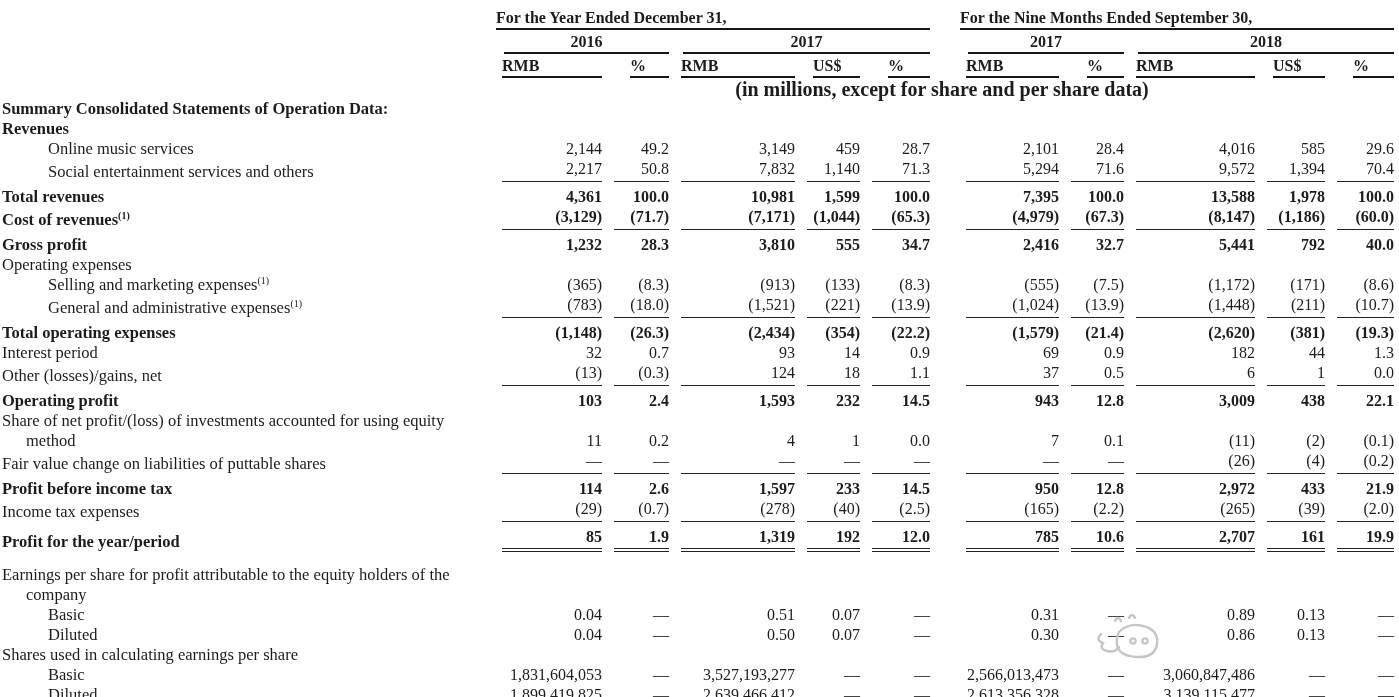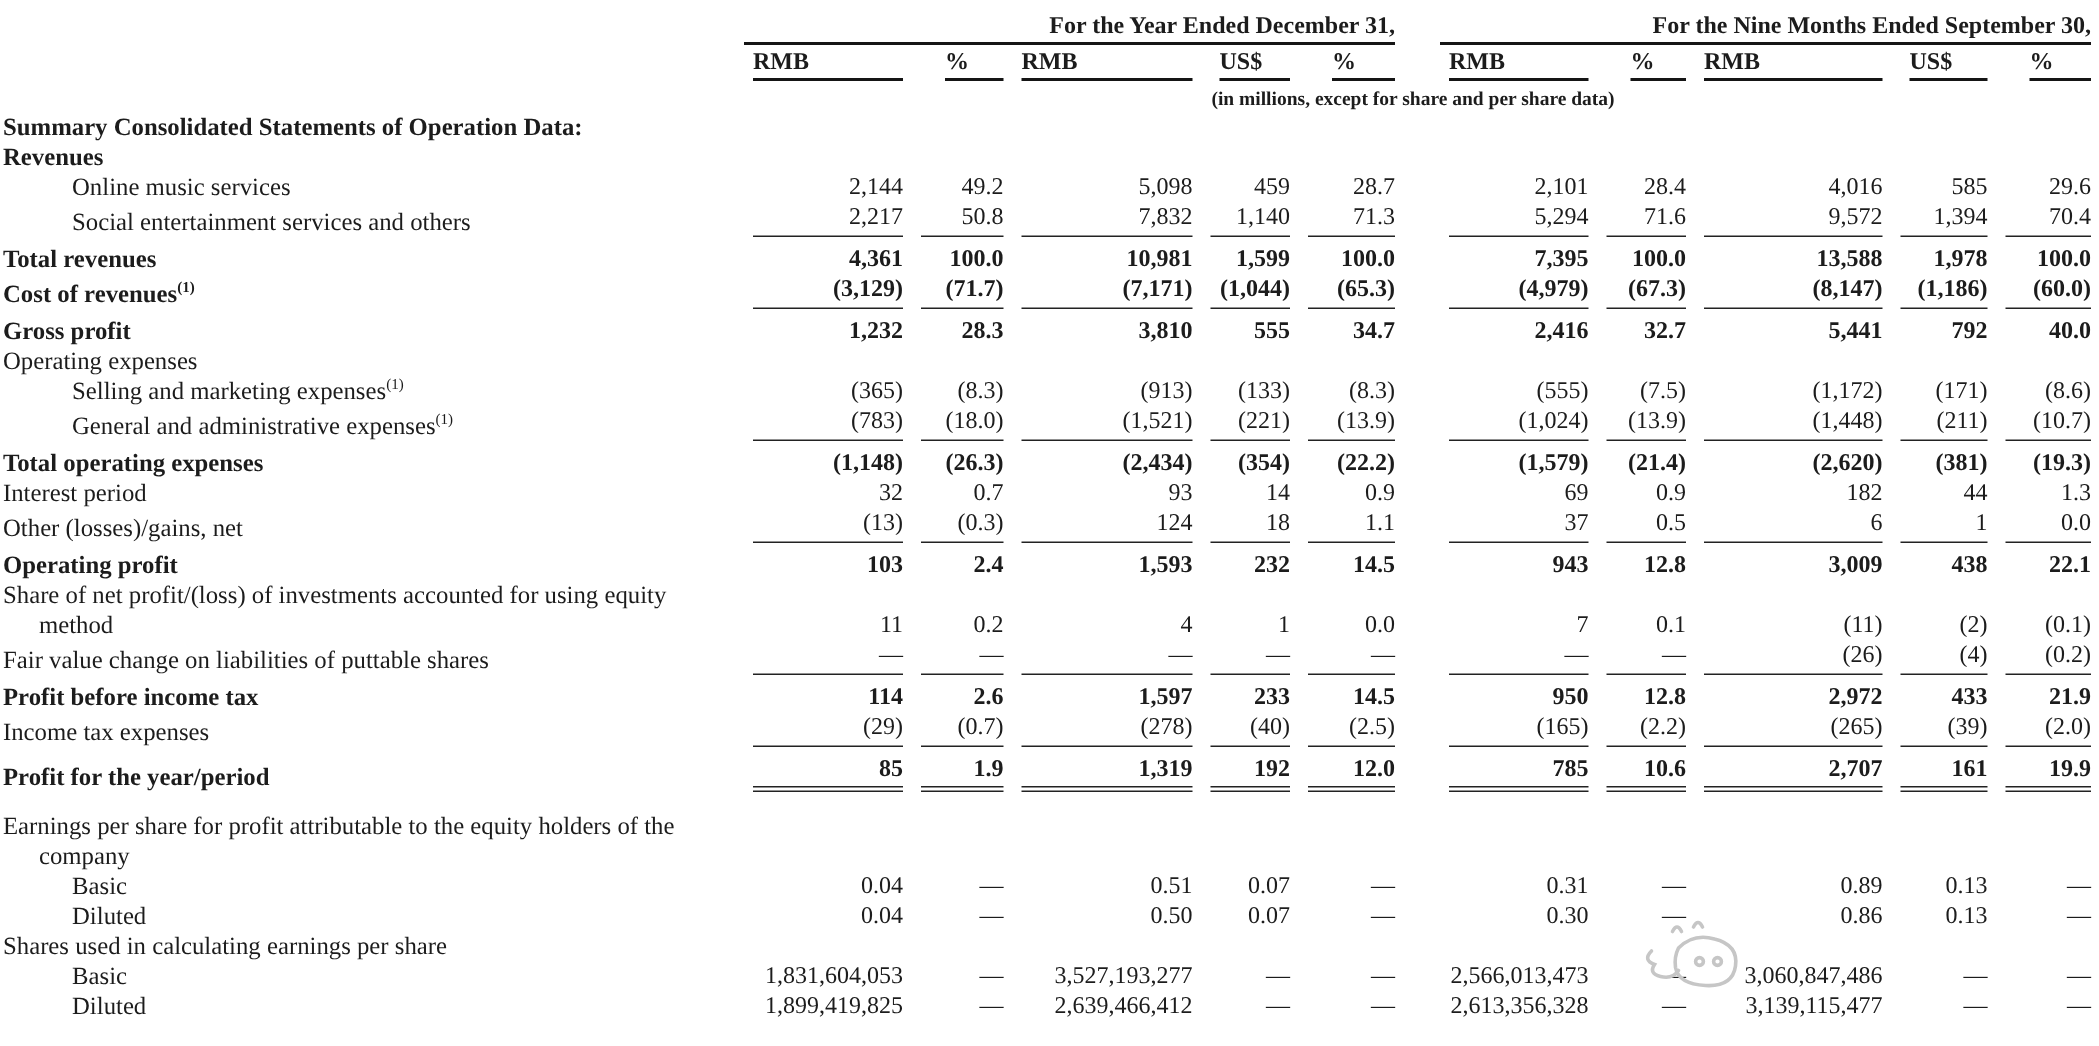--- a/index.html
+++ b/index.html
@@ -7,26 +7,26 @@
   body {
     width:1399px; height:697px; overflow:hidden; position:relative;
     background:#ffffff; color:#1c1c1c;
     font-family:"Liberation Serif", serif;
   }
   table { border-collapse:collapse; table-layout:fixed; width:1392px; margin:8px 0 0 2px; }
   td { vertical-align:bottom; padding:0; }
 
   
   thead td { font-weight:bold; font-size:16px; line-height:19px; }
-  .hgroup { border-bottom:2.6px solid #151515; text-align:right; padding-bottom:1px; margin-left:6px; }
+  .hgroup { border-bottom:2.6px solid #151515; text-align:left; padding-bottom:1px; margin-left:6px; }
   .hyear  { border-bottom:2.6px solid #151515; text-align:center; padding-bottom:1px; margin-left:14px; margin-top:2px; }
   .hu     { border-bottom:2.4px solid #151515; padding-bottom:1px; margin-left:12px; margin-top:2px; }
   .hu.short { margin-left:28px; }
   .hu.med   { margin-left:18px; }
-  .note  { text-align:center; font-size:13px; padding-top:2px; }
+  .note  { text-align:center; font-size:20px; padding-top:2px; }
 
   
   .label { font-size:16.5px; line-height:20px; padding-right:4px; }
   .label.ind { padding-left:46px;margin-top:18px; }
   .cont  { display:inline-block; padding-left:24px; }
   sup { font-size:10px; line-height:0; }
   .b { font-weight:bold; }
   .num { text-align:right; font-size:16px; line-height:20px; padding-left:12px; }
   .cell { width:100%; }
   .ul  { border-bottom:1.6px solid #222; padding-bottom:2px; }
@@ -69,20 +69,36 @@
     <tr>
       <td></td>
       <td colspan="5">
           <div class="hgroup">For the Year Ended December 31,</div>
         </td>
       <td class="gapcol"></td>
       <td colspan="5">
           <div class="hgroup">For the Nine Months Ended September 30,</div>
         </td>
     </tr>
+    <tr>
+      <td></td>
+      <td colspan="2">
+          <div class="hyear">2016</div>
+        </td>
+      <td colspan="3">
+          <div class="hyear">2017</div>
+        </td>
+      <td class="gapcol"></td>
+      <td colspan="2">
+          <div class="hyear">2017</div>
+        </td>
+      <td colspan="3">
+          <div class="hyear">2018</div>
+        </td>
+    </tr>
     <tr id="units-row">
       <td></td>
     <td>
           <div class="hu">RMB</div>
         </td>
         <td>
           <div class="hu short">%</div>
         </td>
         <td>
           <div class="hu">RMB</div>
@@ -188,21 +204,21 @@
       </tr>
       <tr>
         <td class="label ind">Online music services</td>
         <td class="num">
           <div class="cell">2,144</div>
         </td>
         <td class="num">
           <div class="cell">49.2</div>
         </td>
         <td class="num">
-          <div class="cell">5,098</div>
+          <div class="cell">3,149</div>
         </td>
         <td class="num">
           <div class="cell">459</div>
         </td>
         <td class="num">
           <div class="cell">28.7</div>
         </td>
         <td class="gapcol"></td>
         <td class="num">
           <div class="cell">2,101</div>

